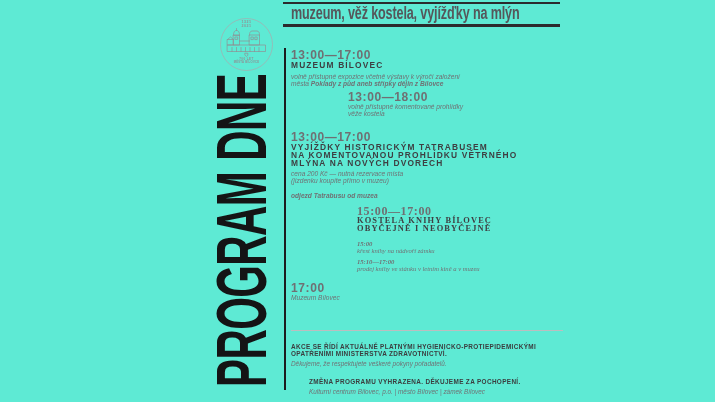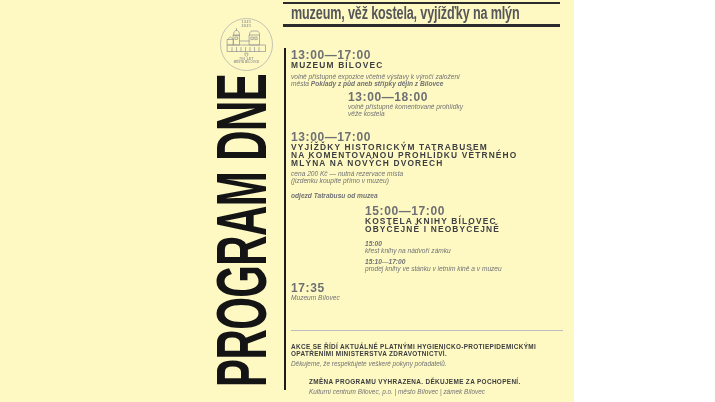--- a/index.html
+++ b/index.html
@@ -1,16 +1,16 @@
 <!DOCTYPE html>
 <html><head>
 <meta charset="utf-8">
 <style>
   html,body{margin:0;padding:0;background:#ffffff;}
-  .poster{position:relative;width:574px;height:402px;background:#fef9c3;overflow:hidden;
+  .poster{position:relative;width:715px;height:402px;background:#5eead4;overflow:hidden;
           font-family:"Liberation Sans",sans-serif;-webkit-font-smoothing:antialiased;}
 
   
   .rule{position:absolute;background:#2b2b2d;}
   .rule.top{left:283px;top:2px;width:277px;height:2.4px;}
   .rule.bottom{left:283px;top:24.4px;width:277px;height:2.6px;}
   .banner-title{position:absolute;left:291px;top:3px;line-height:21px;font-size:17.5px;
                 font-weight:bold;color:#55565a;white-space:nowrap;letter-spacing:-0.2px;
                 transform:scaleX(0.72);transform-origin:0 50%;}
 
@@ -114,33 +114,33 @@
         <div class="time">13:00—17:00</div>
         <div class="title-line">VYJÍŽĎKY HISTORICKÝM TATRABUSEM</div>
         <div class="title-line">NA KOMENTOVANOU PROHLÍDKU VĚTRNÉHO</div>
         <div class="title-line">MLÝNA NA NOVÝCH DVORECH</div>
         <div class="details" style="margin-top: 2.5px;">
           <div class="detail-line"><span>cena 200 Kč — nutná rezervace místa</span></div>
           <div class="detail-line"><span>(jízdenku koupíte přímo v muzeu)</span></div>
           <div class="detail-line gap-large"><span class="b">odjezd Tatrabusu od muzea</span></div>
         </div>
       </div>
-      <div class="entry" style="left: 365px; top: 208px;">
+      <div class="entry" style="left: 357px; top: 208px; font-family: Liberation Serif, serif;">
         <div class="time">15:00—17:00</div>
         <div class="title-line">KOSTELA KNIHY BÍLOVEC</div>
         <div class="title-line">OBYČEJNĚ I NEOBYČEJNĚ</div>
         <div class="details" style="margin-top: 7px;">
           <div class="detail-line"><span class="b">15:00</span></div>
           <div class="detail-line"><span>křest knihy na nádvoří zámku</span></div>
           <div class="detail-line gap-small"><span class="b">15:10—17:00</span></div>
           <div class="detail-line"><span>prodej knihy ve stánku v letním kině a v muzeu</span></div>
         </div>
       </div>
       <div class="entry" style="left: 291px; top: 285px;">
-        <div class="time">17:35</div>
+        <div class="time">17:00</div>
         <div class="details" style="margin-top: 1.5px;">
           <div class="detail-line"><span>Muzeum Bílovec</span></div>
         </div>
       </div>
     </main>
 
   <div class="hdivider"></div>
 
   <div class="fblock notice">
     <div class="bold-line">AKCE SE ŘÍDÍ AKTUÁLNĚ PLATNÝMI HYGIENICKO-PROTIEPIDEMICKÝMI</div>

